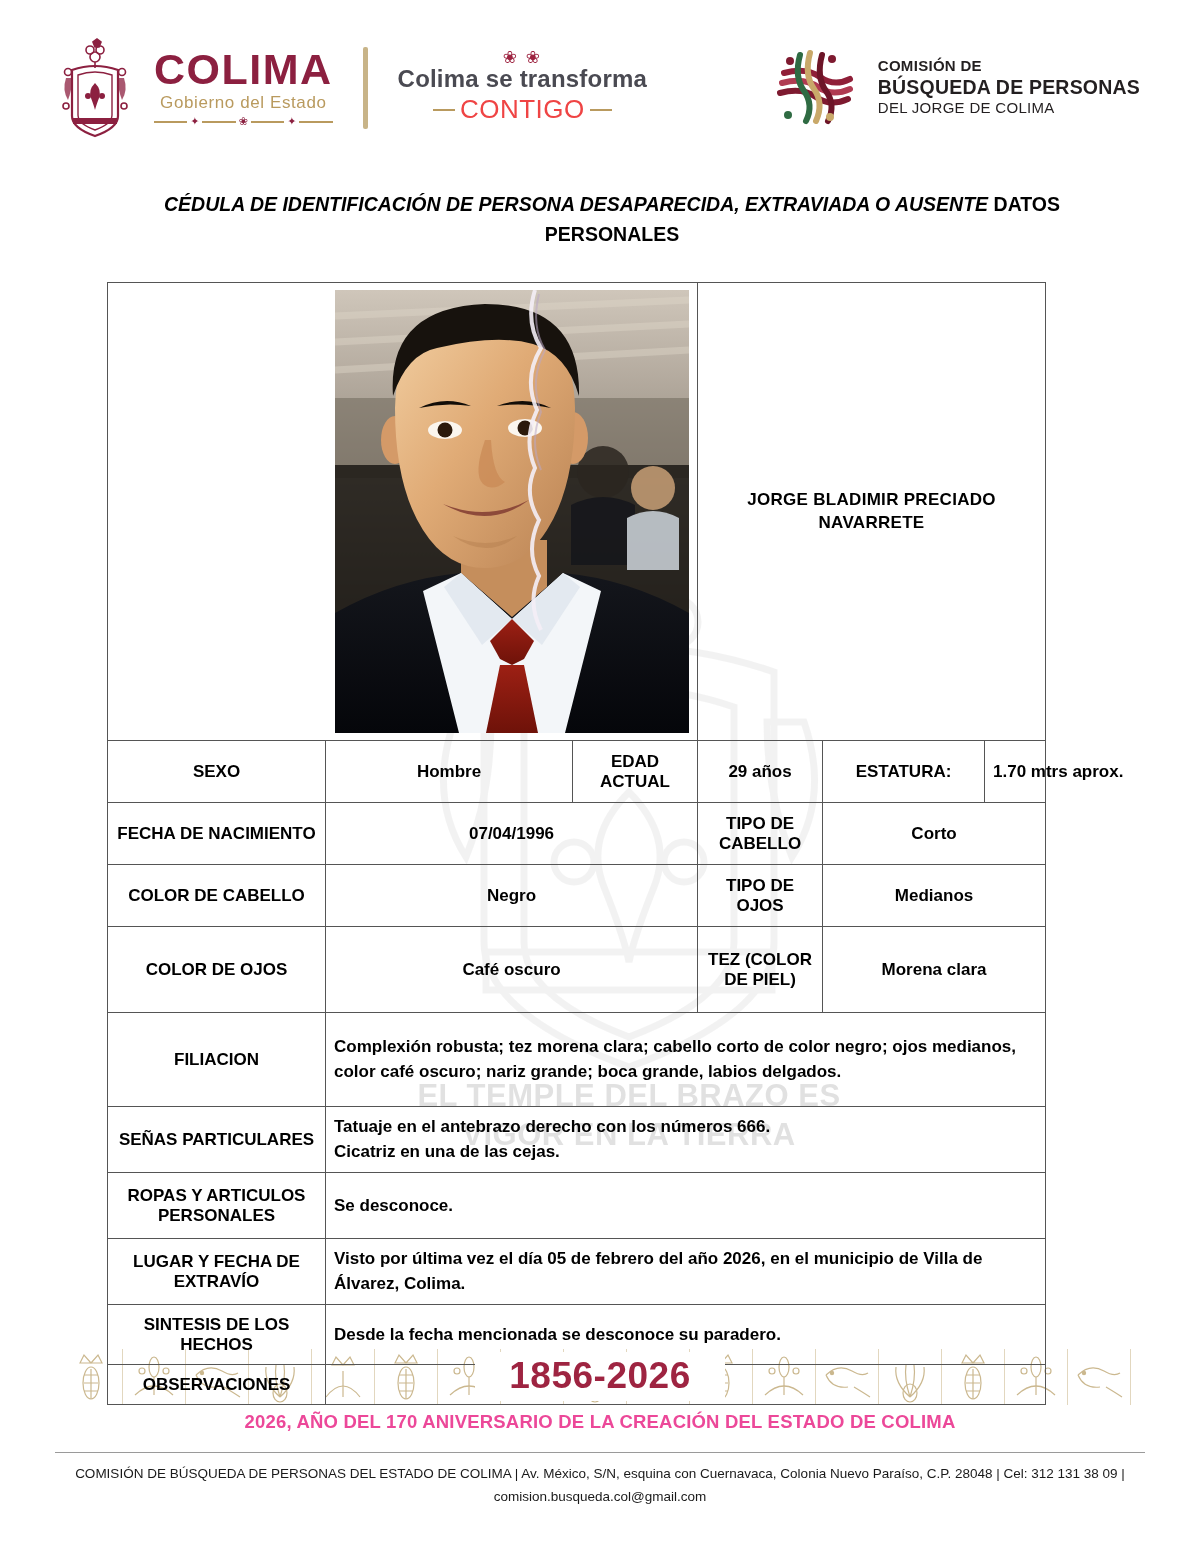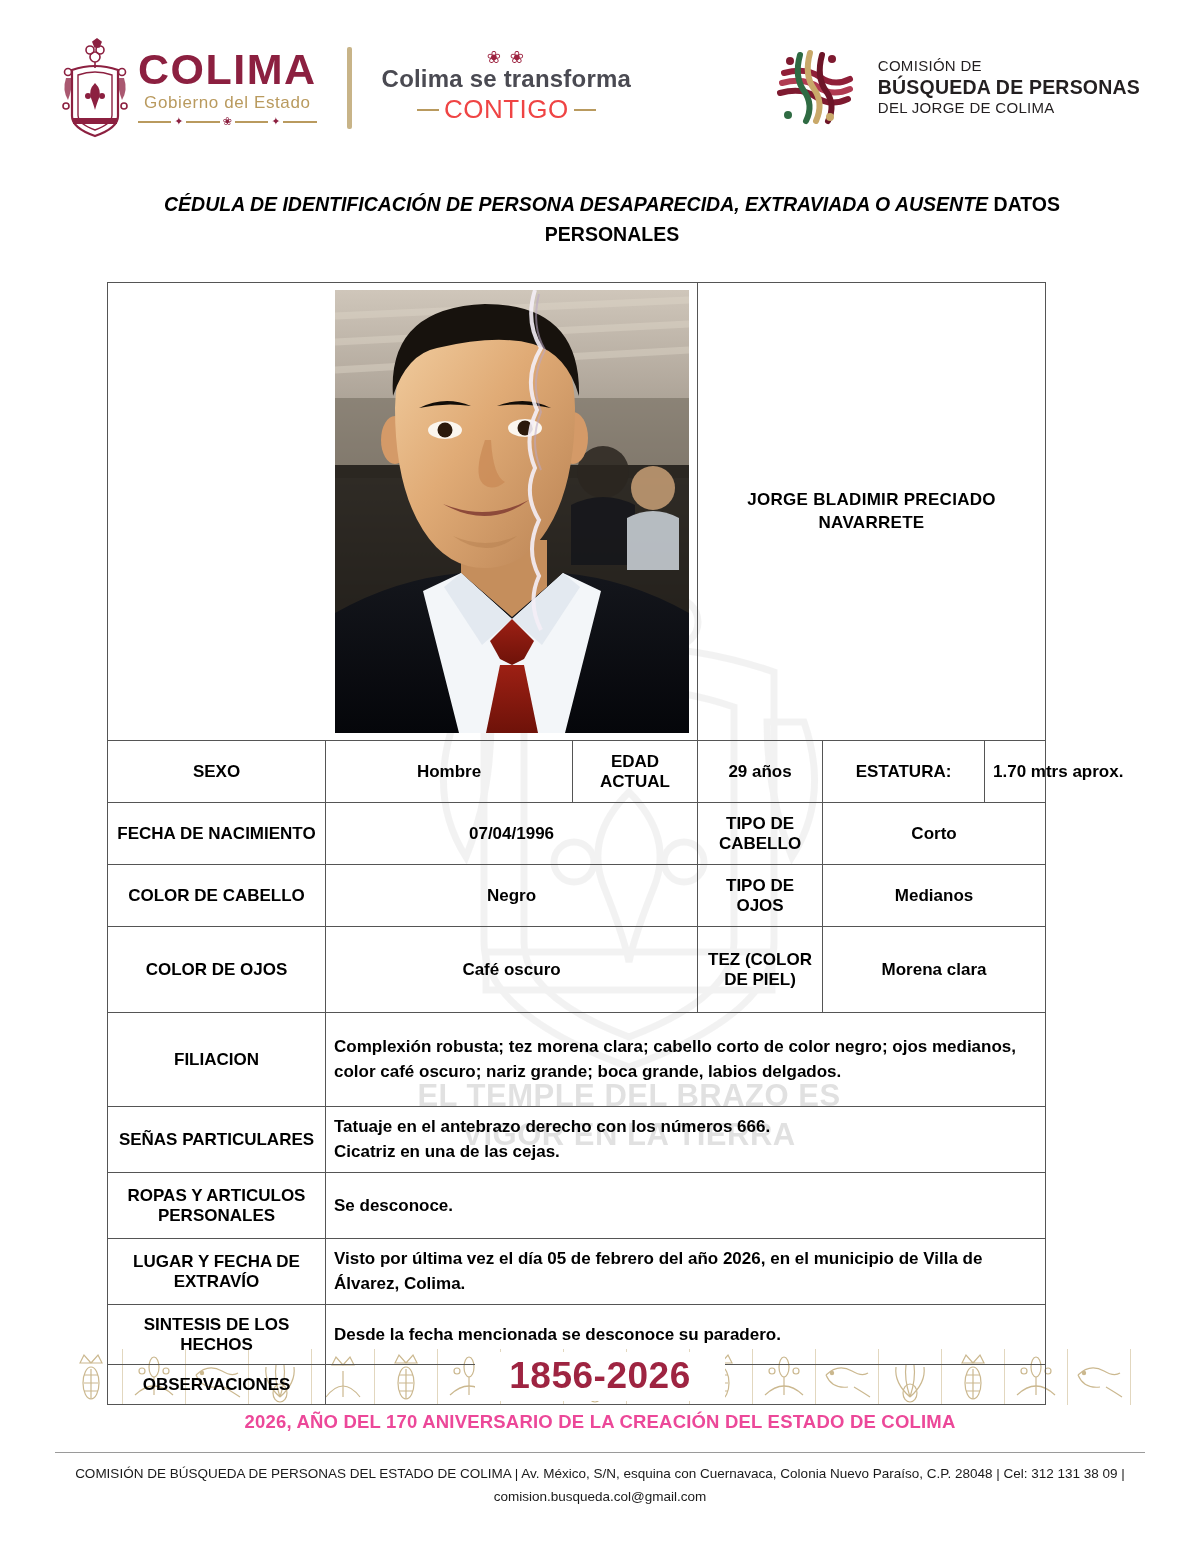--- a/index.html
+++ b/index.html
@@ -17,21 +17,21 @@
   .header {
     height: 175px;
     display: flex;
     align-items: center;
     padding: 0 60px;
     position: relative;
   }
   .logo-left {
     display: flex;
     align-items: center;
-    gap: 8px;
+    gap: 24px;
   }
   .shield {
     width: 70px;
     height: 100px;
     position: relative;
   }
   .colima-word {
     display: flex;
     flex-direction: column;
     align-items: center;
@@ -98,21 +98,21 @@
   .trans-dash { height: 2px; width: 22px; background: #b99a5e; }
 
   .logo-right {
     display: flex;
     align-items: center;
     gap: 16px;
     margin-left: auto;
   }
   .weave { width: 92px; height: 90px; }
   .comision-text { line-height: 1.22; }
-  .ct1 { font-size: 15px; font-weight: normal; color: #231f20; letter-spacing: 0.3px; }
+  .ct1 { font-size: 15px; font-weight: bold; color: #231f20; letter-spacing: 0.3px; }
   .ct2 { font-size: 19.5px; font-weight: bold; color: #231f20; letter-spacing: 0.2px; }
   .ct3 { font-size: 15px; color: #231f20; letter-spacing: 0.3px; }
 
   
   .doc-title {
     text-align: center;
     font-size: 19.5px;
     font-weight: bold;
     line-height: 1.55;
     padding: 14px 116px 0 140px;

